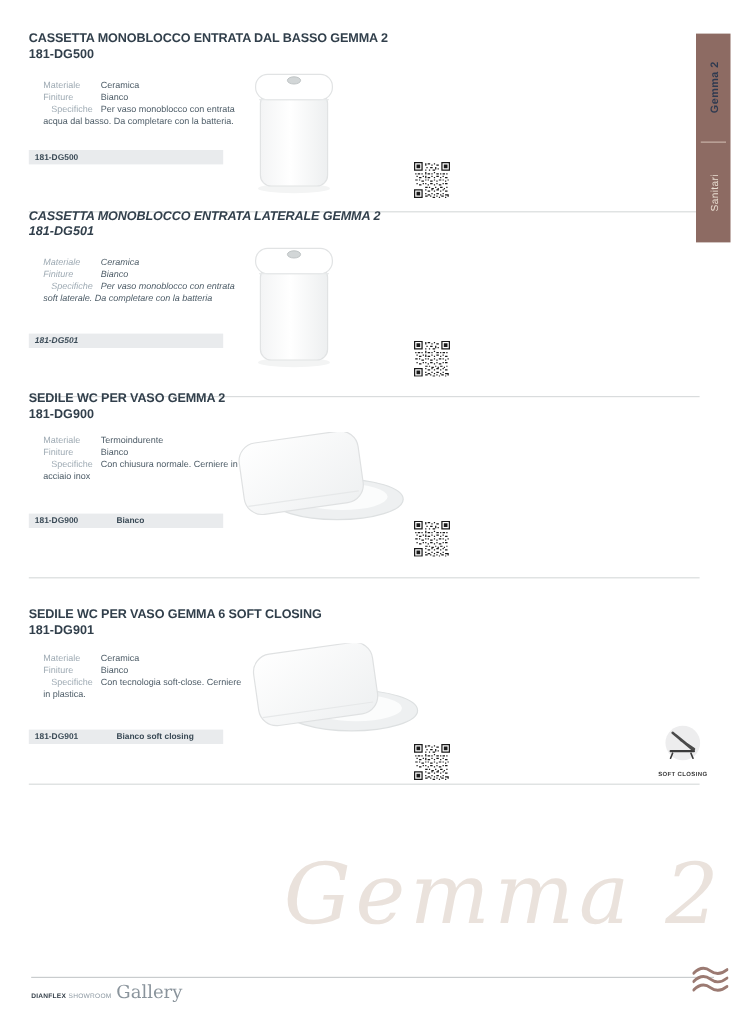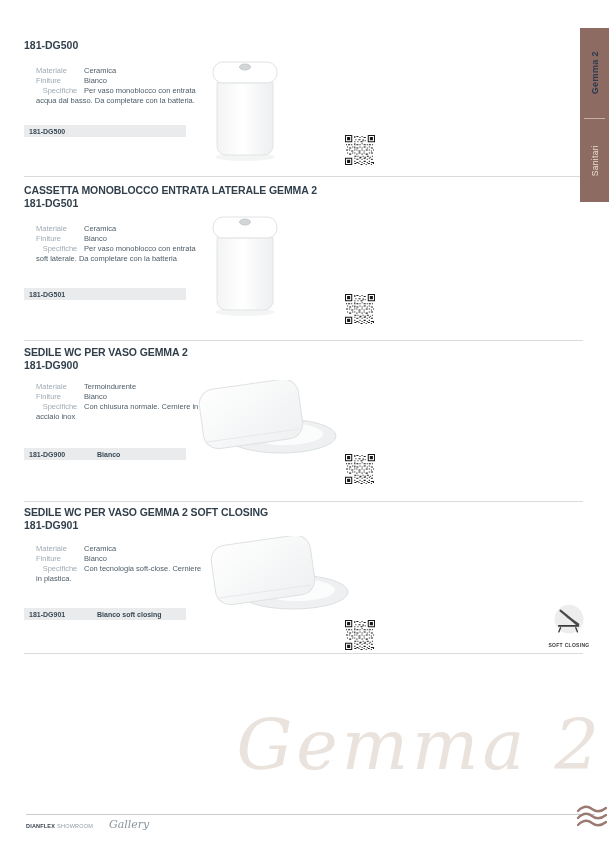--- a/index.html
+++ b/index.html
@@ -2,22 +2,22 @@
 <html><head>
 <meta charset="utf-8">
 <style>
   html,body{margin:0;padding:0;background:#ffffff;}
   .page{position:relative;width:609px;height:844px;background:#ffffff;overflow:hidden;
         font-family:"Liberation Sans",sans-serif;}
 
   
   .section{position:absolute;left:0;width:609px;}
   .sec1{top:24px;height:153px;}
-  .sec2{top:182px;height:159px;}
-  .sec3{top:344px;height:158px;}
+  .sec2{top:172px;height:159px;font-style:italic;}
+  .sec3{top:324px;height:158px;}
   .sec4{top:504px;height:150px;}
 
   .p-title{position:absolute;left:24px;top:2px;width:430px;
            font-size:10.5px;font-weight:bold;color:#313f4b;line-height:12.5px;letter-spacing:-.1px;}
   .p-code{position:absolute;left:24px;top:15px;font-size:10.5px;font-weight:bold;color:#313f4b;}
 
   .details{position:absolute;left:24px;width:170px;font-size:7.5px;line-height:10px;color:#4d5c67;margin-left:12px;}
   .sec1 .details{top:42px;} .sec2 .details{top:42px;} .sec3 .details{top:38px;} .sec4 .details{top:40px;}
   .drow .dl{display:inline-block;width:48px;color:#9fabb4;}
   .spec{margin-top:0;}
@@ -61,21 +61,21 @@
   
   .watermark{position:absolute;right:6px;top:695px;width:600px;text-align:right;
              font-family:"DejaVu Serif",serif;font-style:italic;font-size:70px;
              color:#eae2dc;letter-spacing:4px;line-height:100px;pointer-events:none;}
 
   
   .footer-line{position:absolute;left:26px;width:569px;top:814px;border-top:1px solid #c9ccce;}
   .footer-brand{position:absolute;left:26px;top:818px;font-size:5.5px;color:#3a4a56;display:flex;align-items:baseline;}
   .fb-name{font-weight:bold;letter-spacing:.2px;color:#343f49;}
   .fb-suffix{margin-left:2px;color:#8d99a2;letter-spacing:.2px;}
-  .fb-script{margin-left:16px;font-family:"DejaVu Serif",serif;font-style:italic;font-size:11px;color:#8a949c;}
+  .fb-script{margin-left:4px;font-family:"DejaVu Serif",serif;font-size:15px;color:#8a949c;}
   .page-number{position:absolute;left:556px;top:854px;font-size:8.5px;color:#47555f;}
   .footer-logo{position:absolute;left:577px;top:805px;}
 </style>
 </head>
 <body>
 
 <svg width="0" height="0" style="position:absolute" aria-hidden="true">
   <defs>
     <linearGradient id="bodyGrad" x1="0" y1="0" x2="1" y2="0">
       <stop offset="0" stop-color="#f3f4f5"></stop>
@@ -136,20 +136,21 @@
         <path d="M1 13 C6 8 11 8 15 11 C19 14 24 14 29 10"></path>
         <path d="M1 20 C6 15 11 15 15 18 C19 21 24 21 29 17"></path>
       </g>
     </symbol>
   </defs>
 </svg>
 
 <div class="page">
 
   <div class="section sec1">
+    <div class="p-title">CASSETTA MONOBLOCCO ENTRATA DAL BASSO GEMMA 2</div>
     <div class="p-code">181-DG500</div>
     <div class="details">
       <div class="drow"><span class="dl">Materiale</span><span class="dv">Ceramica</span></div>
       <div class="drow"><span class="dl">Finiture</span><span class="dv">Bianco</span></div>
       <div class="spec"><span class="dl">Specifiche</span><span class="dv">Per vaso monoblocco con entrata acqua dal basso. Da completare con la batteria.</span></div>
     </div>
     <div class="codebar">
       <span class="cb-code">181-DG500</span>
       <span class="cb-var"></span>
     </div>
@@ -198,21 +199,21 @@
     <svg class="product-img" width="150" height="80">
         <use href="#seat-sym"></use>
       </svg>
     <svg class="qr">
         <use href="#qr-sym"></use>
       </svg>
     <div class="sep"></div>
   </div>
 
   <div class="section sec4">
-    <div class="p-title">SEDILE WC PER VASO GEMMA 2 SOFT CLOSING</div>
+    <div class="p-title">SEDILE WC PER VASO GEMMA 6 SOFT CLOSING</div>
     <div class="p-code">181-DG901</div>
     <div class="details">
       <div class="drow"><span class="dl">Materiale</span><span class="dv">Ceramica</span></div>
       <div class="drow"><span class="dl">Finiture</span><span class="dv">Bianco</span></div>
       <div class="spec"><span class="dl">Specifiche</span><span class="dv">Con tecnologia soft-close. Cerniere in plastica.</span></div>
     </div>
     <div class="codebar">
       <span class="cb-code">181-DG901</span>
       <span class="cb-var">Bianco soft closing</span>
     </div>

